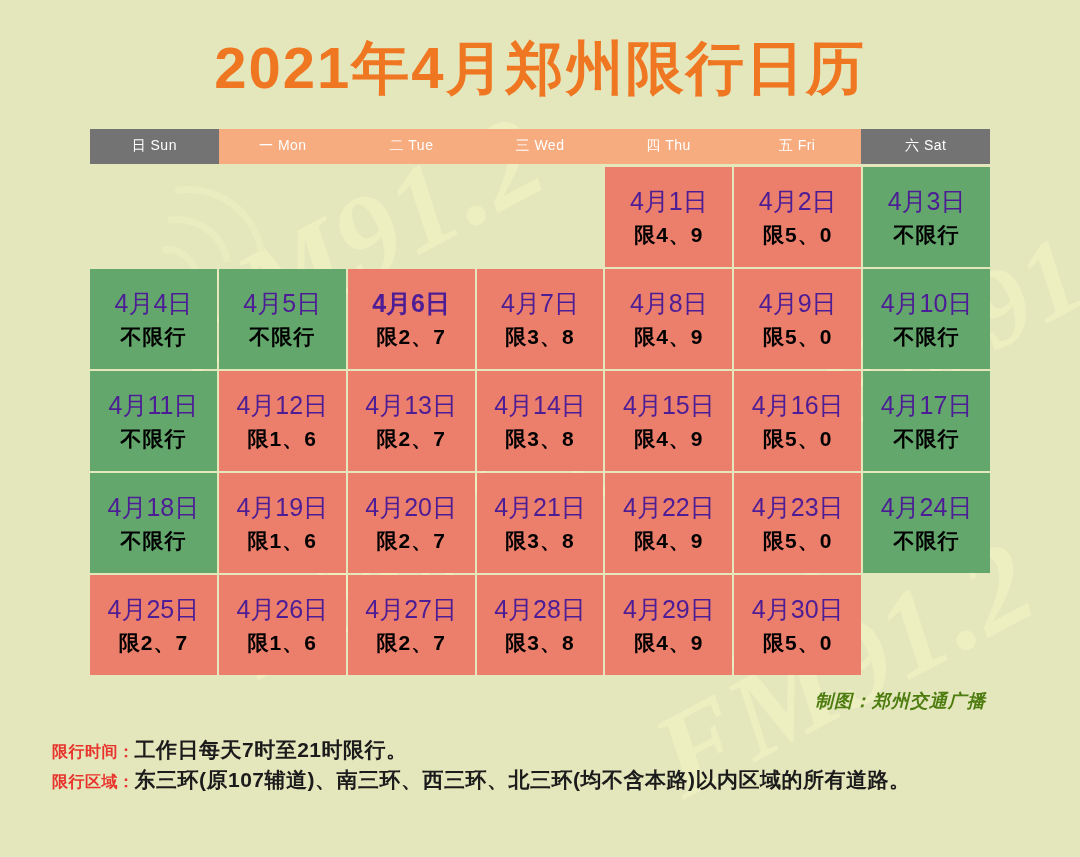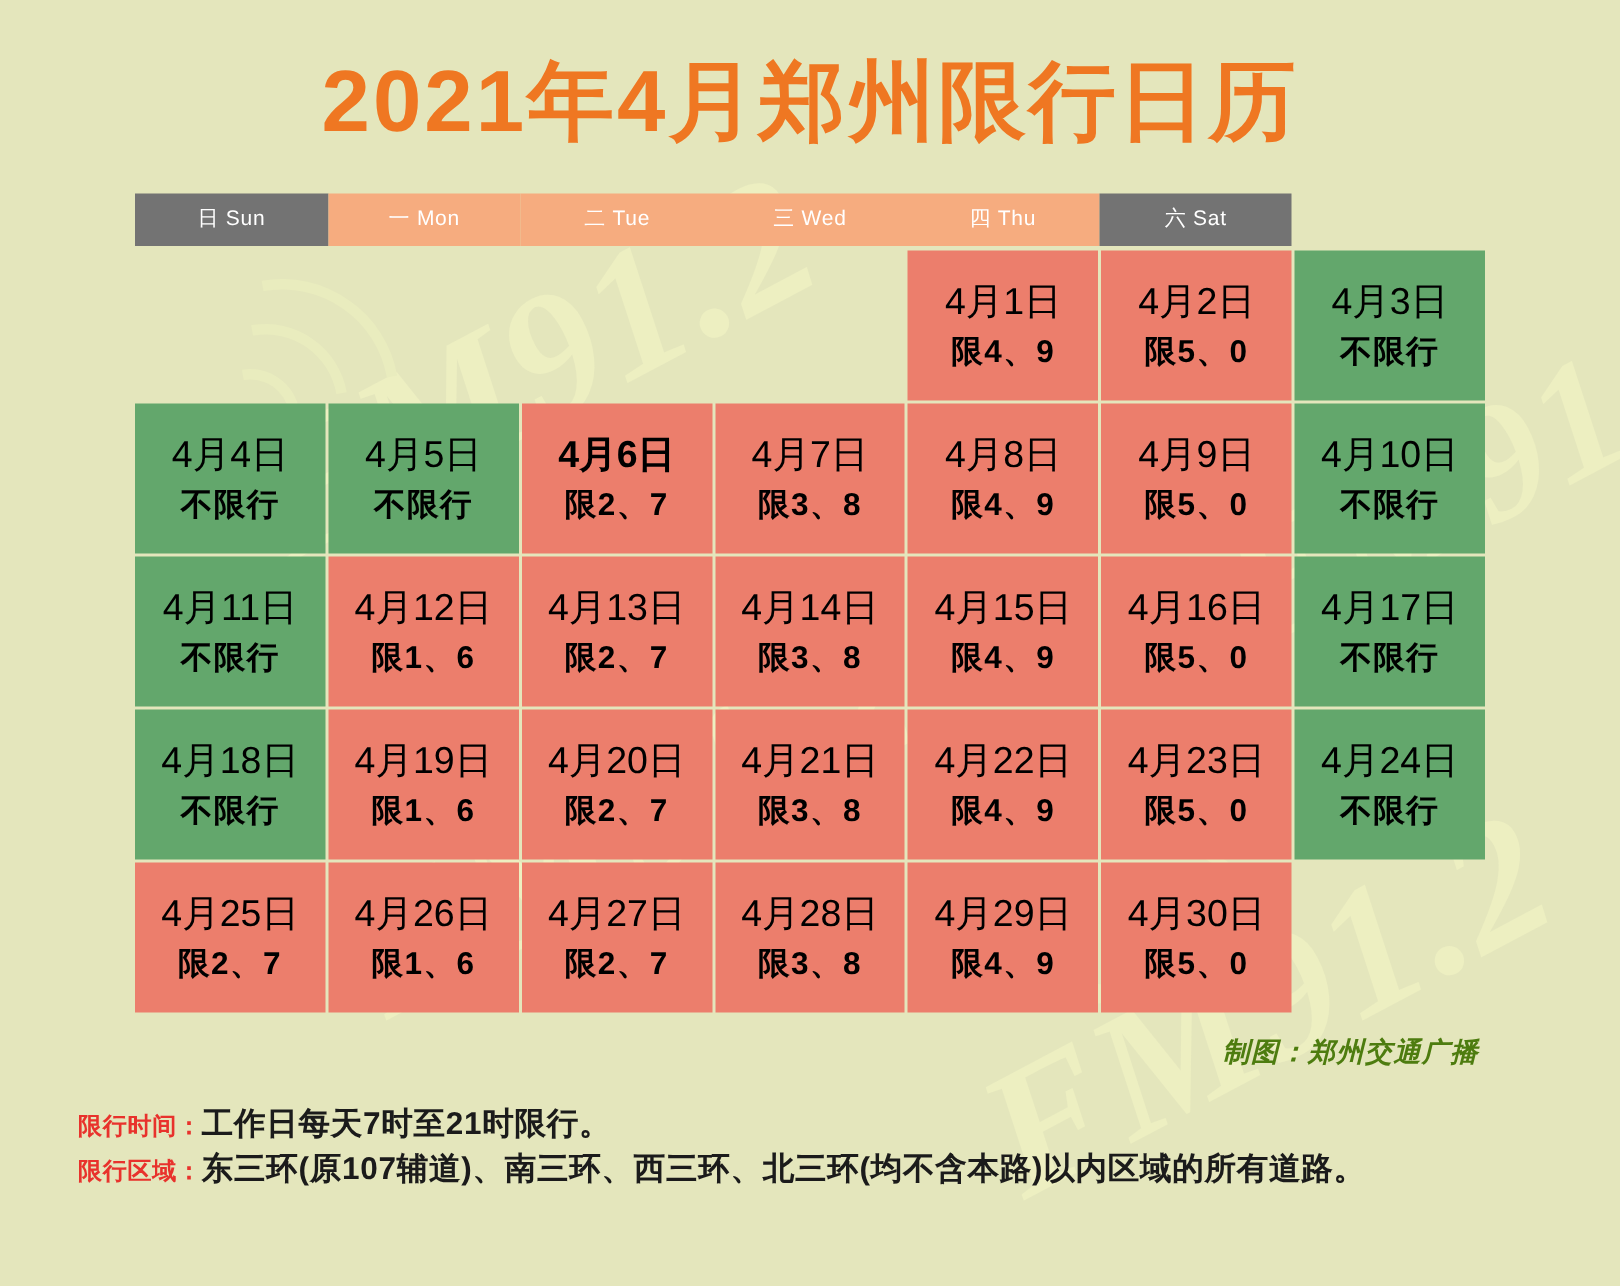--- a/index.html
+++ b/index.html
@@ -99,21 +99,21 @@
     flex-direction: column;
     align-items: center;
     justify-content: center;
     gap: 10px;
   }
   .daycell.empty { background: transparent; }
   .daycell.restrict { background: #ec7e6c; }
   .daycell.free    { background: #63a76c; }
 
   .daycell .d-date {
-    color: #000000;
+    color: #4c1d95;
     font-size: 25px;
     line-height: 1;
   }
   .daycell .d-note {
     color: #000000;
     font-size: 21px;
     font-weight: bold;
     line-height: 1;
     letter-spacing: 1px;
   }
@@ -185,20 +185,21 @@
 
 <div class="title">2021年4月郑州限行日历</div>
 
 <div class="calendar">
   <div class="cal-head" id="cal-head">
       <div class="hcell weekend">日 Sun</div>
       <div class="hcell">一 Mon</div>
       <div class="hcell">二 Tue</div>
       <div class="hcell">三 Wed</div>
       <div class="hcell">四 Thu</div>
+      <div class="hcell">五 Fri</div>
       <div class="hcell weekend">六 Sat</div>
     </div>
   <div class="cal-body" id="cal-body">
       <div class="daycell empty"></div>
       <div class="daycell empty"></div>
       <div class="daycell empty"></div>
       <div class="daycell empty"></div>
       <div class="daycell restrict">
         <div class="d-date">4月1日</div>
         <div class="d-note">限4、9</div>

